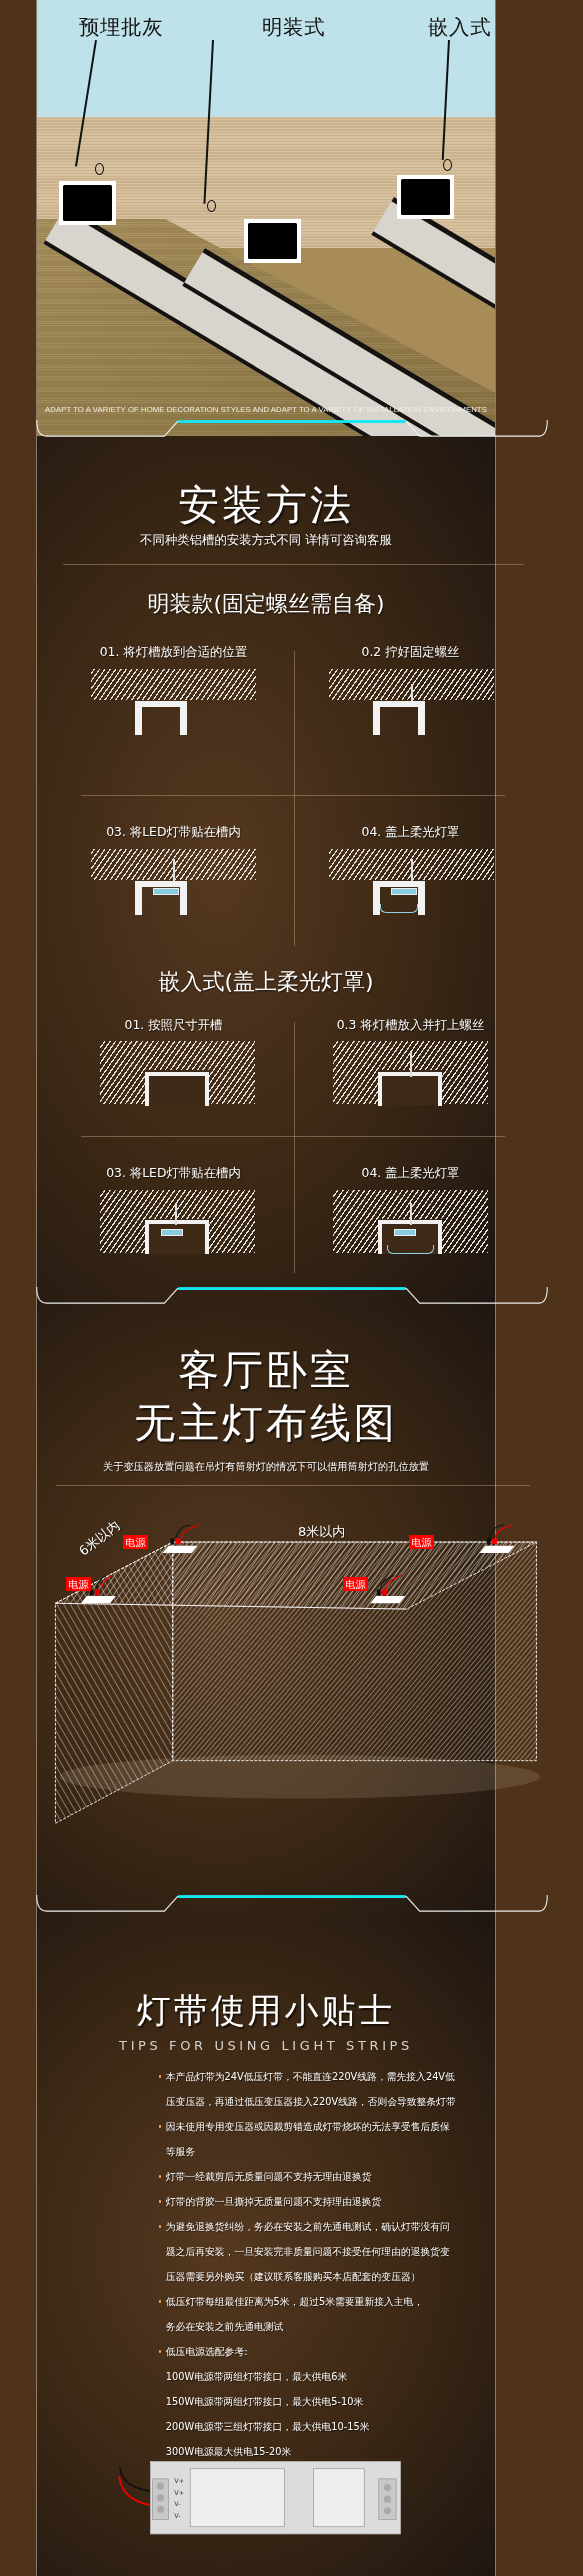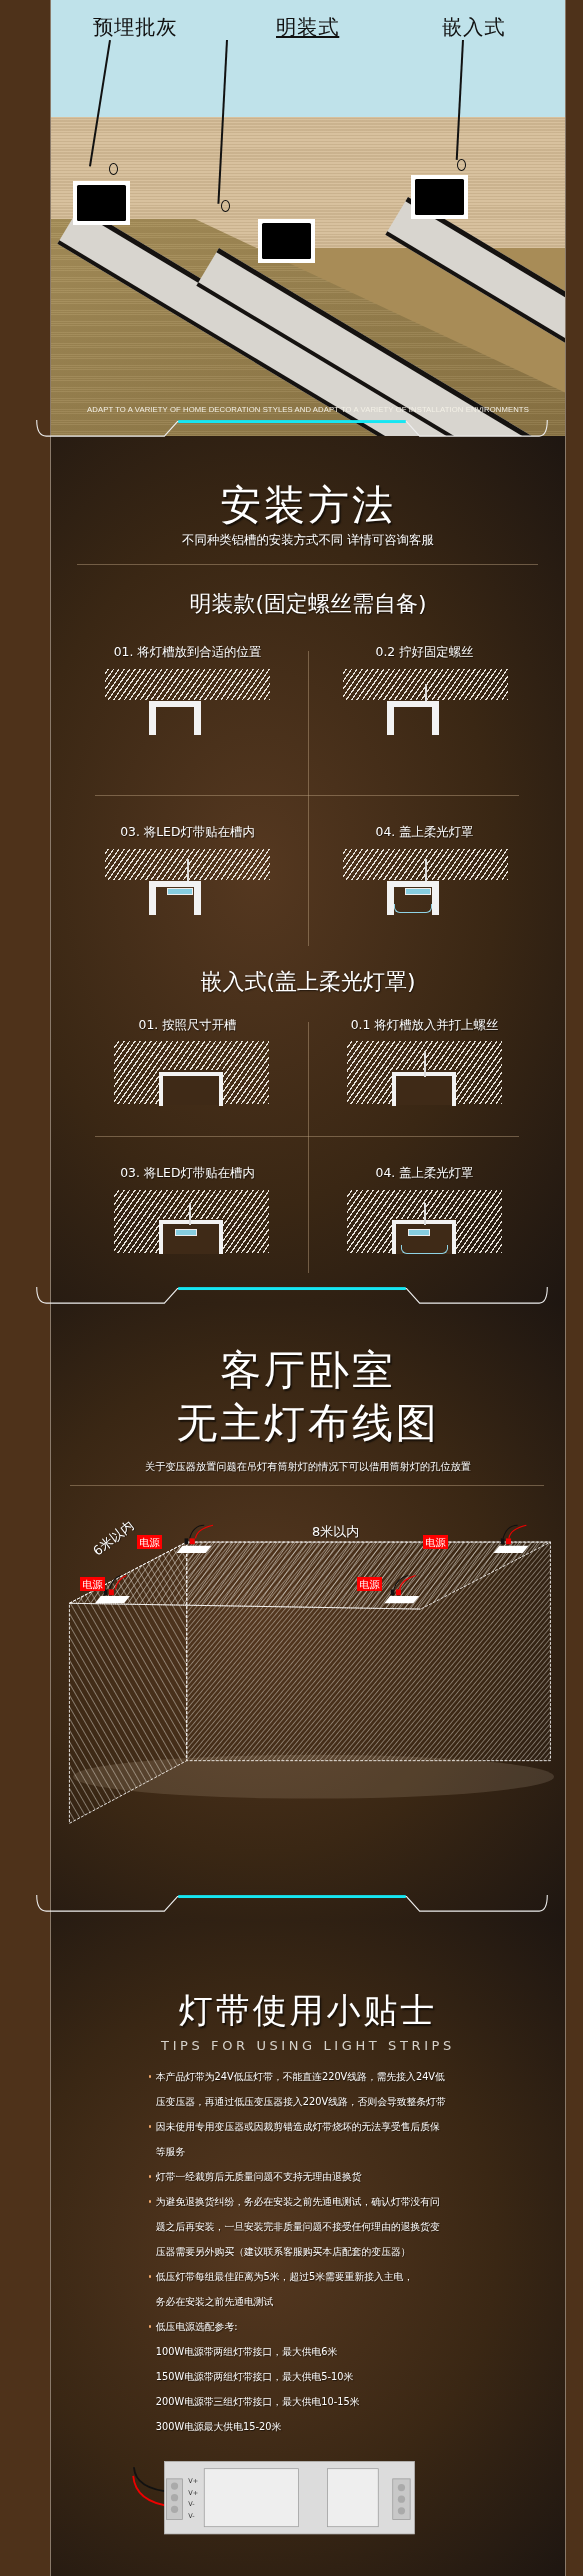--- a/index.html
+++ b/index.html
@@ -14,22 +14,22 @@
     color: #fff;
   }
   .page {
     position: relative;
     width: 583px;
     height: 2576px;
     background: #4e321a;
   }
   .panel {
     position: absolute;
-    left: 50px;
-    width: 516px;
+    left: 36px;
+    width: 460px;
     border-left: 0.7px solid #8a7a6a;
     border-right: 0.7px solid #8a7a6a;
   }
   
   .hero {
     top: 0; height: 436px;
     overflow: hidden;
     background: linear-gradient(180deg, #bfe2ea 0 117px, #d5bc96 117px 248px, #a88c57 248px 436px);
   }
   .hero .wood {
@@ -160,21 +160,21 @@
         <div class="inner"></div>
       </div>
     <div class="profile" style="left:207px;top:219px;width:57px;height:44px;">
         <div class="inner"></div>
       </div>
     <div class="profile" style="left:360px;top:175px;width:57px;height:44px;">
         <div class="inner"></div>
       </div>
 
     <div class="hero-label" style="left:42px;">预埋批灰</div>
-    <div class="hero-label" style="left:225px;text-decoration:underline;">明装式</div>
+    <div class="hero-label" style="left:225px;">明装式</div>
     <div class="hero-label" style="left:379px;margin-left:12px;">嵌入式</div>
 
     <div class="leader" style="left:58px;top:40px;height:128px;transform:rotate(9deg);transform-origin:top;"></div>
     <div class="leader-dot" style="left:58px;top:163px;"></div>
     <div class="leader" style="left:175px;top:40px;height:164px;transform:rotate(3deg);transform-origin:top;"></div>
     <div class="leader-dot" style="left:170px;top:200px;"></div>
     <div class="leader" style="left:411px;top:40px;height:120px;transform:rotate(3deg);transform-origin:top;"></div>
     <div class="leader-dot" style="left:406px;top:159px;"></div>
 
     <div class="hero-caption">ADAPT TO A VARIETY OF HOME DECORATION STYLES AND ADAPT TO A VARIETY OF INSTALLATION ENVIRONMENTS</div>
@@ -228,21 +228,21 @@
       </div>
     <div class="led" style="left:354px;top:452px;width:26px;"></div>
     <div class="cover" style="left:343px;top:468px;width:38px;"></div>
 
     <div class="group-title" style="top:531px;">嵌入式(盖上柔光灯罩)</div>
 
     <div class="vline" style="left:257px;top:586px;height:251px;"></div>
     <div class="hr" style="left:44px;width:424px;top:700px;"></div>
 
     <div class="step-label" style="left:27px;top:581px;">01. 按照尺寸开槽</div>
-    <div class="step-label" style="left:264px;top:581px;">0.1 将灯槽放入并打上螺丝</div>
+    <div class="step-label" style="left:264px;top:581px;">0.3 将灯槽放入并打上螺丝</div>
     <div class="step-label" style="left:27px;top:729px;">03. 将LED灯带贴在槽内</div>
     <div class="step-label" style="left:264px;top:729px;">04. 盖上柔光灯罩</div>
 
     <div class="hatch" style="left:63px;top:605px;width:155px;height:63px;"></div>
     <div class="rc-cut" style="left:108px;top:634px;width:64px;height:35px;"></div>
     <div class="rc-profile" style="left:108px;top:636px;width:64px;height:34px;"></div>
 
     <div class="hatch" style="left:296px;top:605px;width:155px;height:63px;"></div>
     <div class="rc-cut" style="left:341px;top:634px;width:64px;height:35px;"></div>
     <div class="rc-profile" style="left:341px;top:636px;width:64px;height:34px;"></div>
@@ -327,31 +327,34 @@
     <div class="tag-power" style="left:86px;top:232px;">电源</div>
     <div class="tag-power" style="left:372px;top:232px;">电源</div>
     <div class="tag-power" style="left:29px;top:274px;">电源</div>
     <div class="tag-power" style="left:306px;top:274px;">电源</div>
   </div>
 
   <div class="panel dark" style="top:1921px;height:655px;">
     <div class="sec-title" style="top:67px;font-size:34px;">灯带使用小贴士</div>
     <div class="tips-en" style="top:117px;">TIPS FOR USING LIGHT STRIPS</div>
 
-    <ul class="tips-list" style="top:143px;">
+    <ul class="tips-list" style="top:143px;margin-left:24px;">
       <li>
         <span class="line">本产品灯带为24V低压灯带，不能直连220V线路，需先接入24V低</span>
         <span class="line">压变压器，再通过低压变压器接入220V线路，否则会导致整条灯带</span>
       </li>
       <li>
         <span class="line">因未使用专用变压器或因裁剪错造成灯带烧坏的无法享受售后质保</span>
         <span class="line">等服务</span>
       </li>
       <li>
         <span class="line">灯带一经裁剪后无质量问题不支持无理由退换货</span>
+      </li>
+      <li>
+        <span class="line">灯带的背胶一旦撕掉无质量问题不支持理由退换货</span>
       </li>
       <li>
         <span class="line">为避免退换货纠纷，务必在安装之前先通电测试，确认灯带没有问</span>
         <span class="line">题之后再安装，一旦安装完非质量问题不接受任何理由的退换货变</span>
         <span class="line">压器需要另外购买（建议联系客服购买本店配套的变压器）</span>
       </li>
       <li>
         <span class="line">低压灯带每组最佳距离为5米，超过5米需要重新接入主电，</span>
         <span class="line">务必在安装之前先通电测试</span>
       </li>

